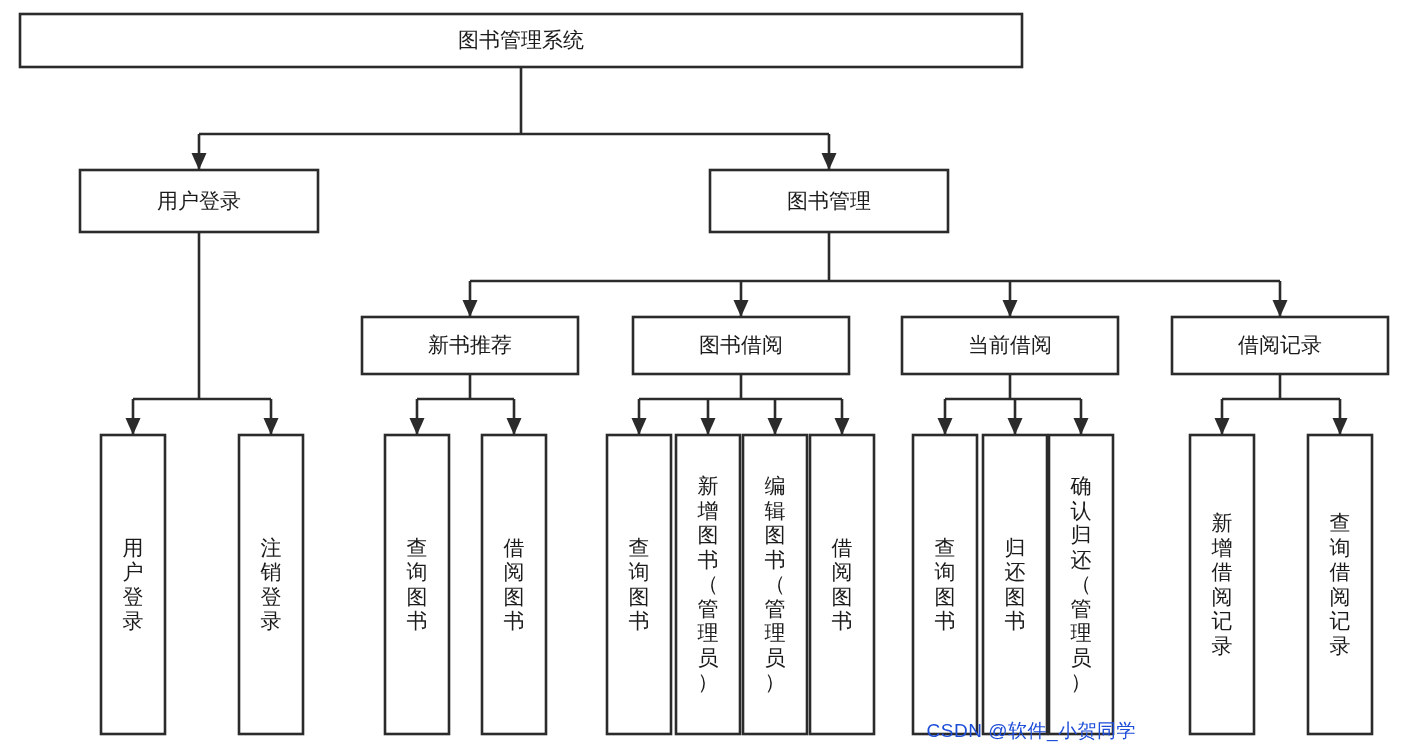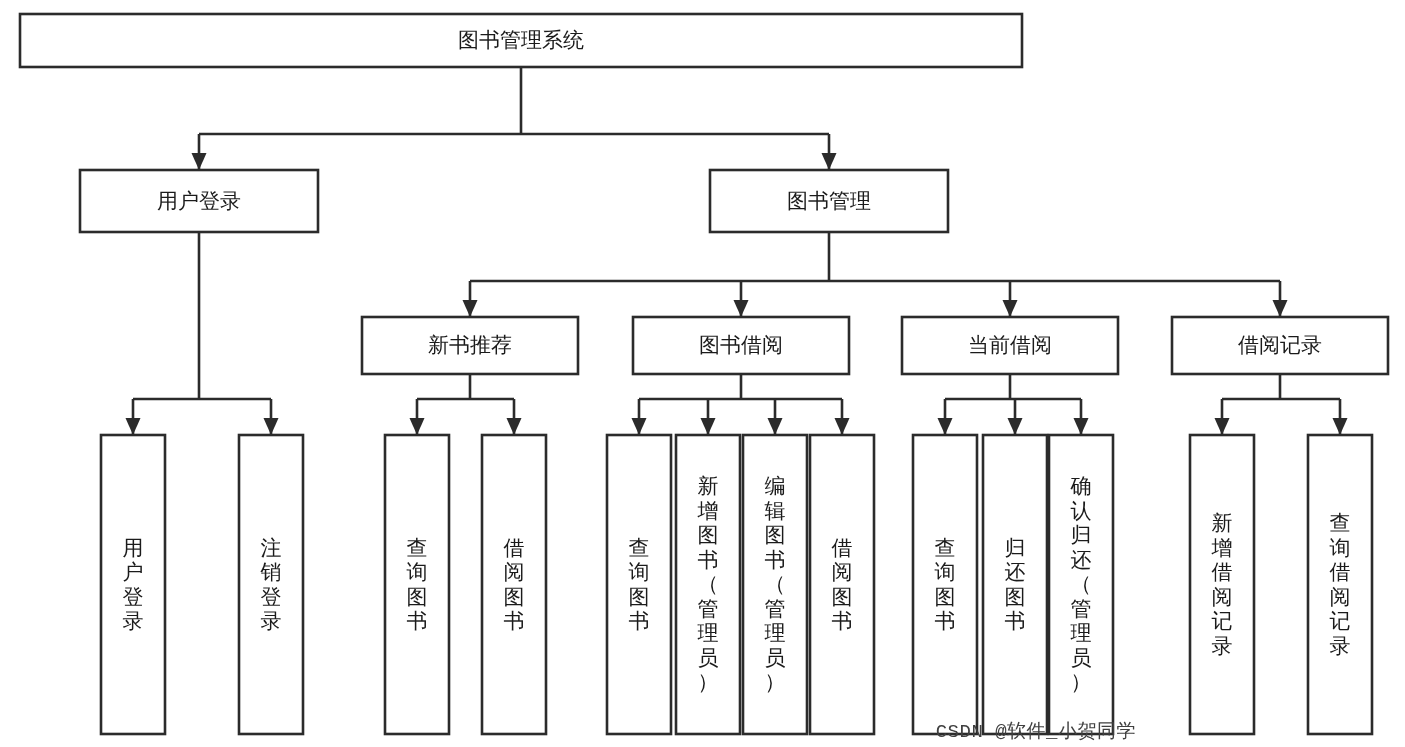--- a/index.html
+++ b/index.html
@@ -53,23 +53,23 @@
   .node-label-v {
     font-family: "Liberation Sans", "DejaVu Sans", sans-serif;
     font-size: 21px;
     fill: #1b1b1b;
     text-anchor: middle;
   }
   .watermark-text {
     position: absolute;
     right: 9px;
     bottom: 3px;
-    font-family: Liberation Mono, monospace;
+    font-family: Liberation Sans, sans-serif;
     font-size: 19px;
-    color: #404040;
+    color: #1d4ed8;
     letter-spacing: 0.5px;
     white-space: nowrap;
     user-select: none;
     text-align: center;
   }
 </style>
 </head>
 <body>
 
 <div id="diagram-root">

